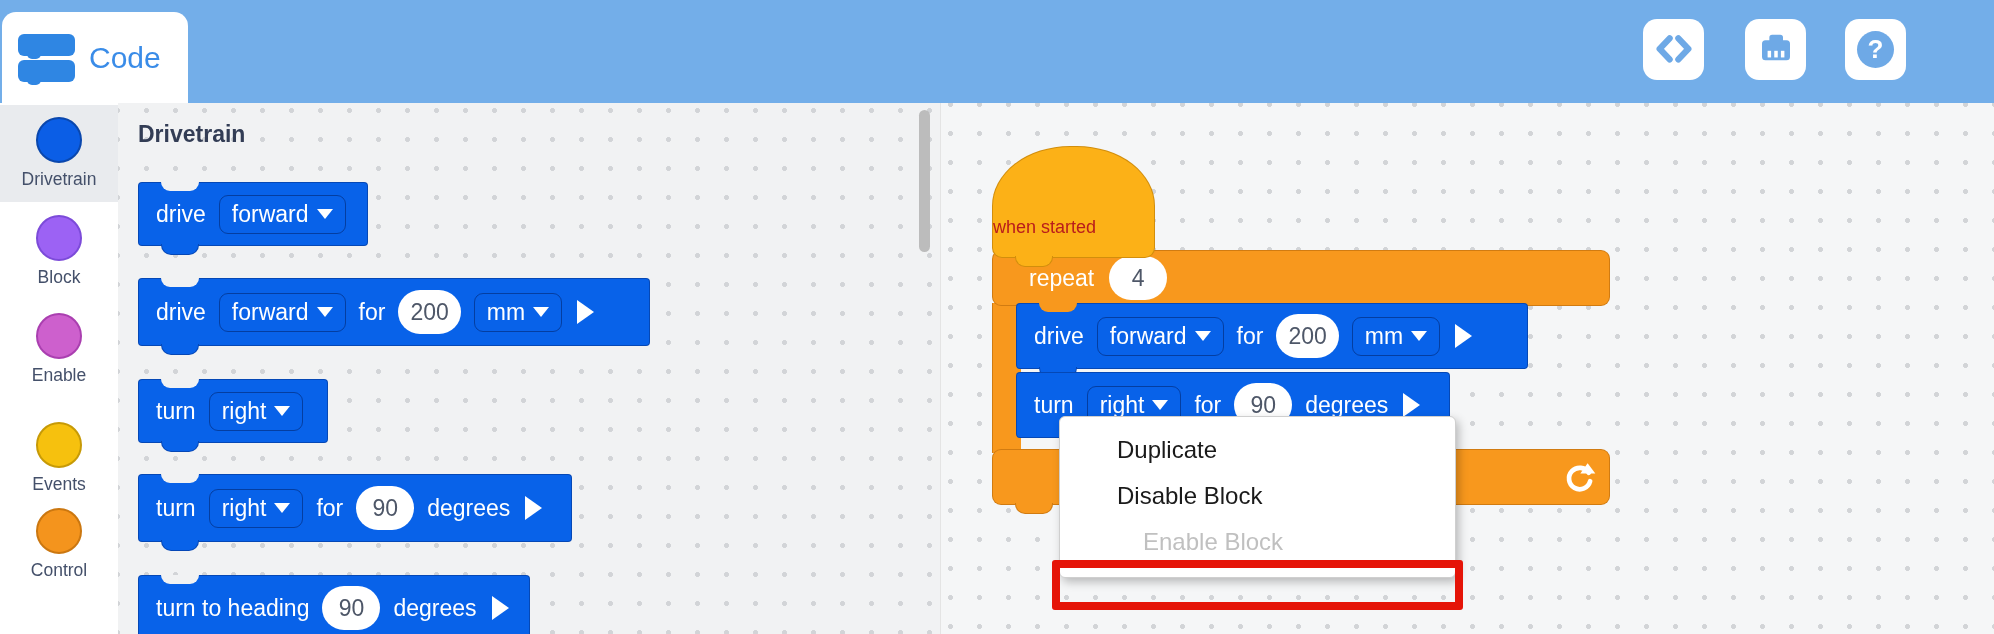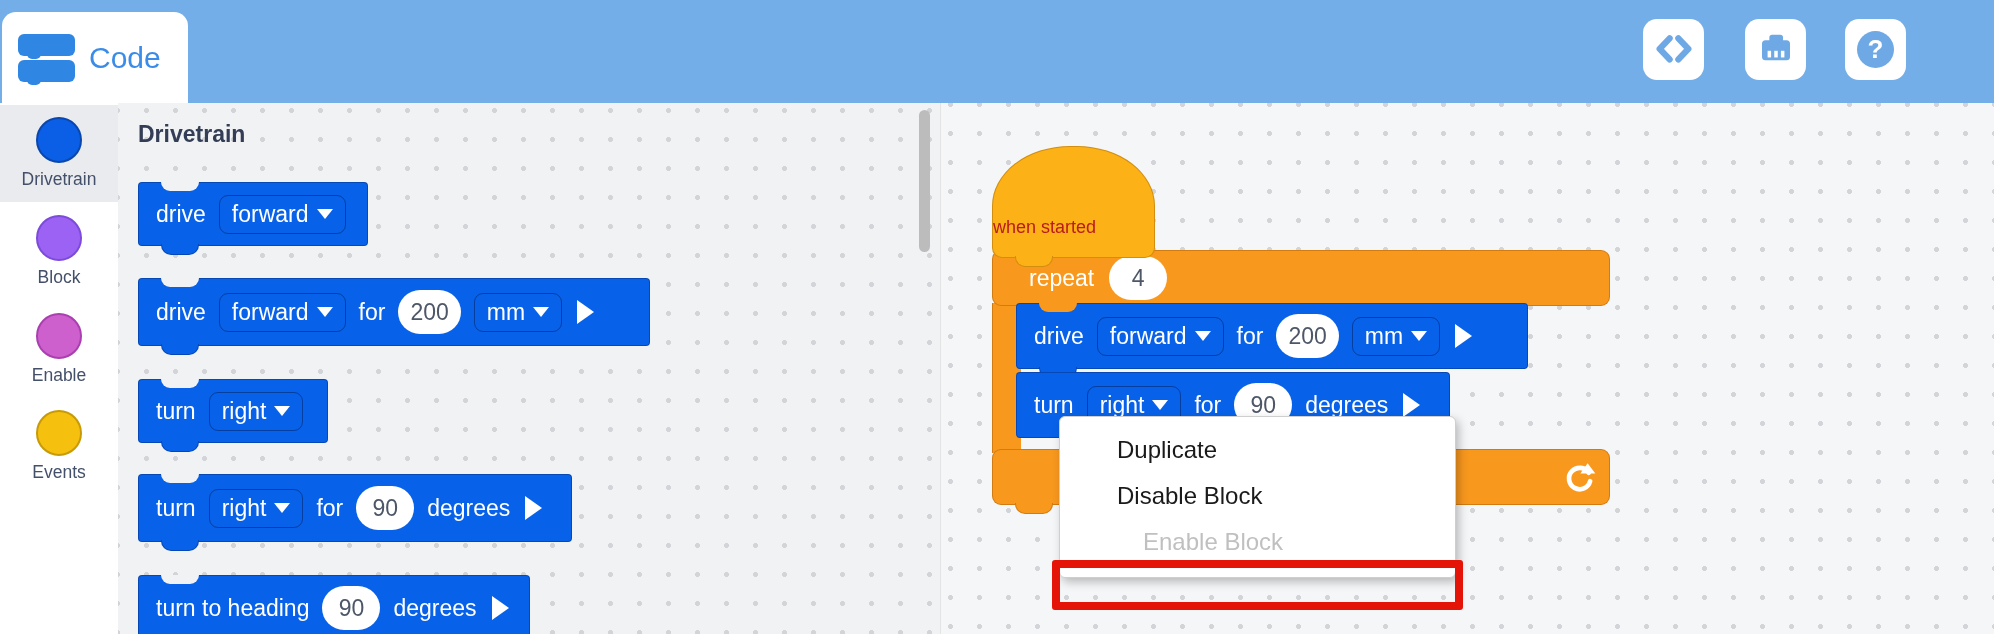--- a/index.html
+++ b/index.html
@@ -125,23 +125,27 @@
       <span class="side-label">Drivetrain</span>
     </div>
     <div class="side-item" style="top:100px;">
       <div class="side-circle" style="background:#9c62f4;border-color:#7c4bd9;"></div>
       <span class="side-label">Block</span>
     </div>
     <div class="side-item" style="top:198px;">
       <div class="side-circle" style="background:#cd60cd;border-color:#aa3fb0;"></div>
       <span class="side-label">Enable</span>
     </div>
-    <div class="side-item" style="top:295px;">
+    <div class="side-item" style="top:295px;justify-content:flex-end;">
       <div class="side-circle" style="background:#f6c10e;border-color:#c79a06;"></div>
       <span class="side-label">Events</span>
+    </div>
+    <div class="side-item" style="top:393px;">
+      <div class="side-circle" style="background:#f4941d;border-color:#cb7710;"></div>
+      <span class="side-label">Control</span>
     </div>
     <div class="side-item" style="top:491px;height:60px;justify-content:flex-end;">
       
     </div>
   </div>
 
   <div class="palette">
     <div class="palette-heading">Drivetrain</div>
 
     <div class="block" style="left:20px;top:79px;width:230px;height:64px;">

